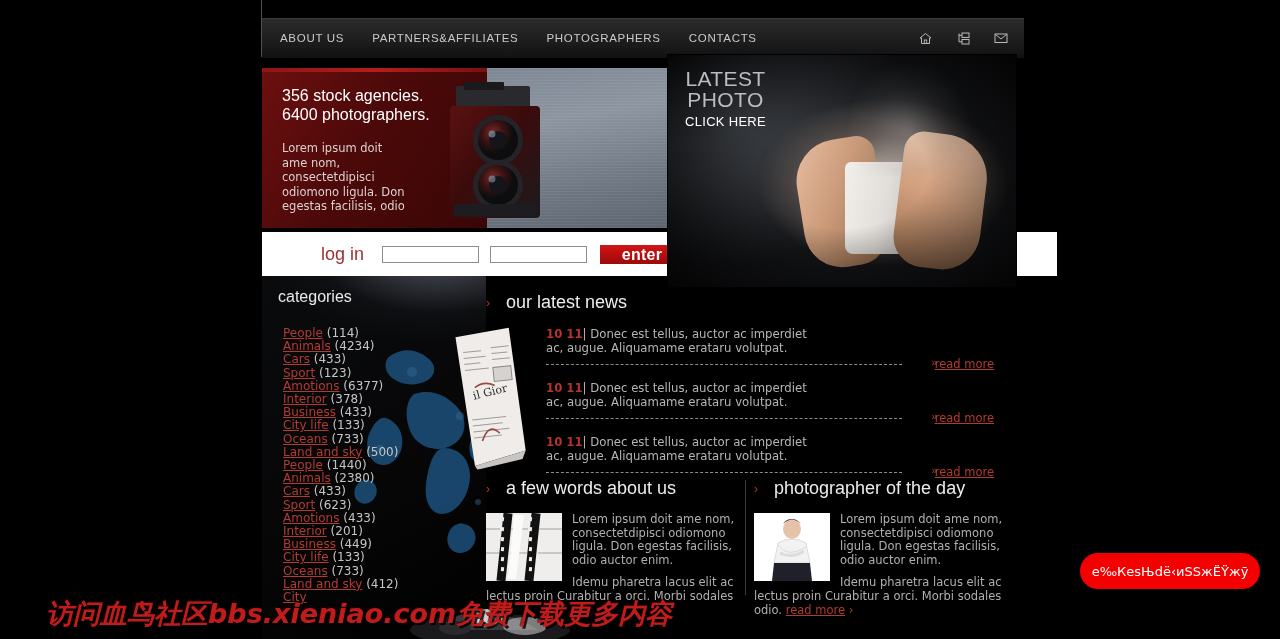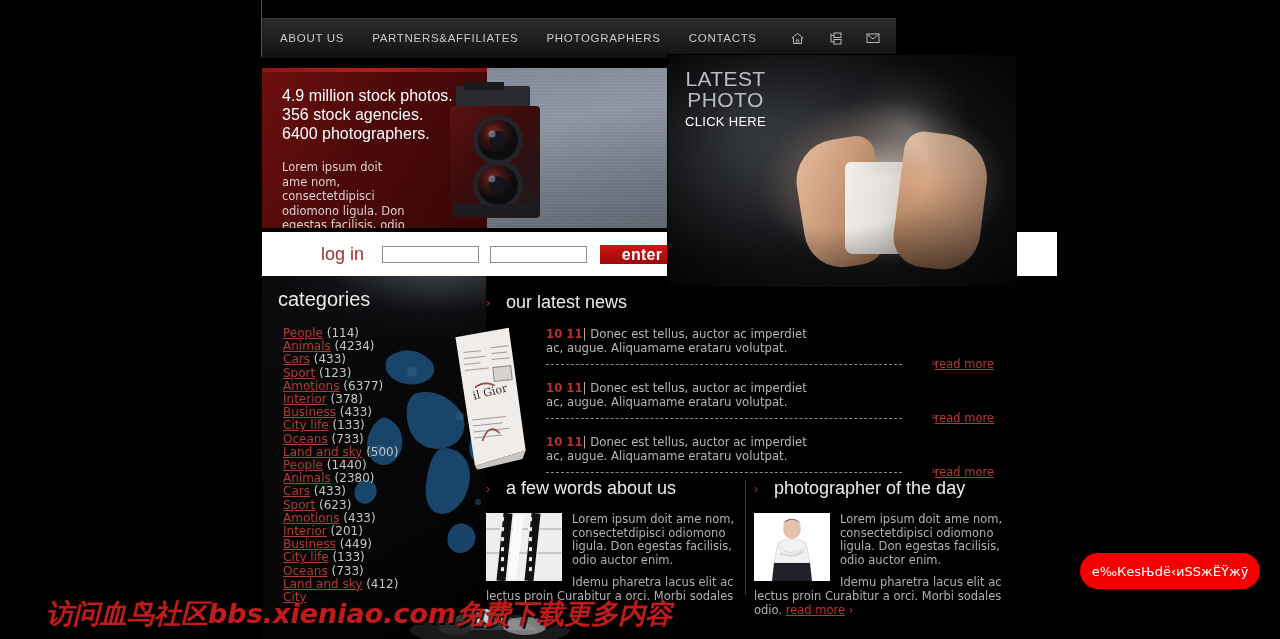--- a/index.html
+++ b/index.html
@@ -38,21 +38,21 @@
     left: 262px; top: 0;
     width: 754px;
     height: 639px;
     background: #000;
   }
 
   
   .header {
     position: absolute;
     left: 0; top: 18px;
-    width: 634px; height: 40px;
+    width: 762px; height: 40px;
     background: linear-gradient(to bottom, #2b2b2b 0%, #232323 35%, #1a1a1a 70%, #111 100%);
   }
   .header:before{
     content:"";
     position:absolute; left:0; right:0; top:0; height:1px;
     background:#3a3a3a;
   }
   .nav {
     position: absolute;
     left: 18px; top: 0;
@@ -280,21 +280,21 @@
       radial-gradient(ellipse 220px 120px at 78% -8%, rgba(150,160,175,.55) 0%, rgba(40,44,52,.18) 55%, rgba(0,0,0,0) 80%),
       linear-gradient(150deg,#0a0b0d 0%, #060607 60%, #000 100%);
     overflow: hidden;
   }
   .globe {
     position:absolute; right:-48px; top:22px; width:240px; height:300px;
     opacity:.95;
   }
   .cat-title {
     position:absolute; left:16px; top:12px;
-    color:#e9e9e9; font-size:20px;
+    color:#e9e9e9; font-size:16px;
     font-family: "Liberation Sans", sans-serif;
     z-index:3;
   }
   .cat-list {
     position:absolute; left:18px; top:48px;
     z-index:3;
     margin:3px; padding:0; list-style:none;
   }
   .cat-list li {
     font-size:12px;
@@ -491,21 +491,20 @@
         <circle cx="56" cy="58" r="9" fill="#14141a"></circle>
         <circle cx="50" cy="52" r="3.5" fill="#8fb0c9" opacity=".55"></circle>
         <circle cx="56" cy="103" r="25" fill="#242428"></circle>
         <circle cx="56" cy="103" r="20" fill="url(#lensG)"></circle>
         <circle cx="56" cy="103" r="9" fill="#14141a"></circle>
         <circle cx="50" cy="97" r="3.5" fill="#8fb0c9" opacity=".5"></circle>
         <rect x="12" y="122" width="82" height="12" rx="2" fill="#1d1d21"></rect>
       </svg>
 
       <div class="banner-text">
-        <div class="banner-headline">4.9 million stock photos.</div>
         <div class="banner-headline">356 stock agencies.</div>
         <div class="banner-headline">6400 photographers.</div>
         <div class="banner-sub">Lorem ipsum doit ame nom, consectetdipisci odiomono ligula. Don egestas facilisis, odio</div>
       </div>
 
       <div class="logo">
         <span>PHOTO</span><br>
         <span>STOCK</span>
         <span class="tm">TM</span>
       </div>

